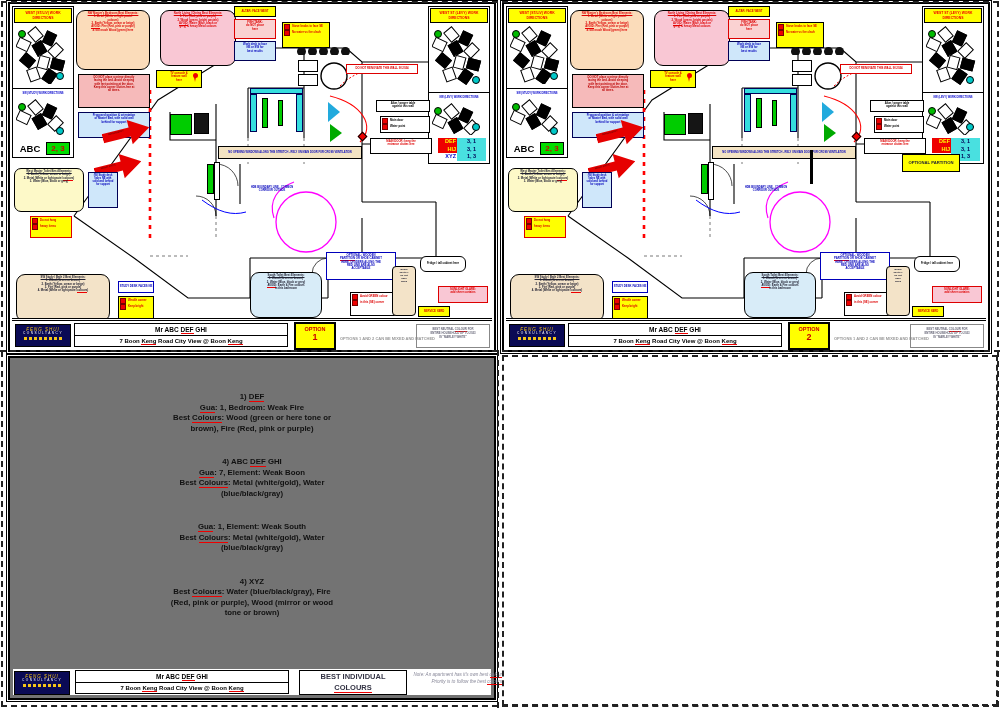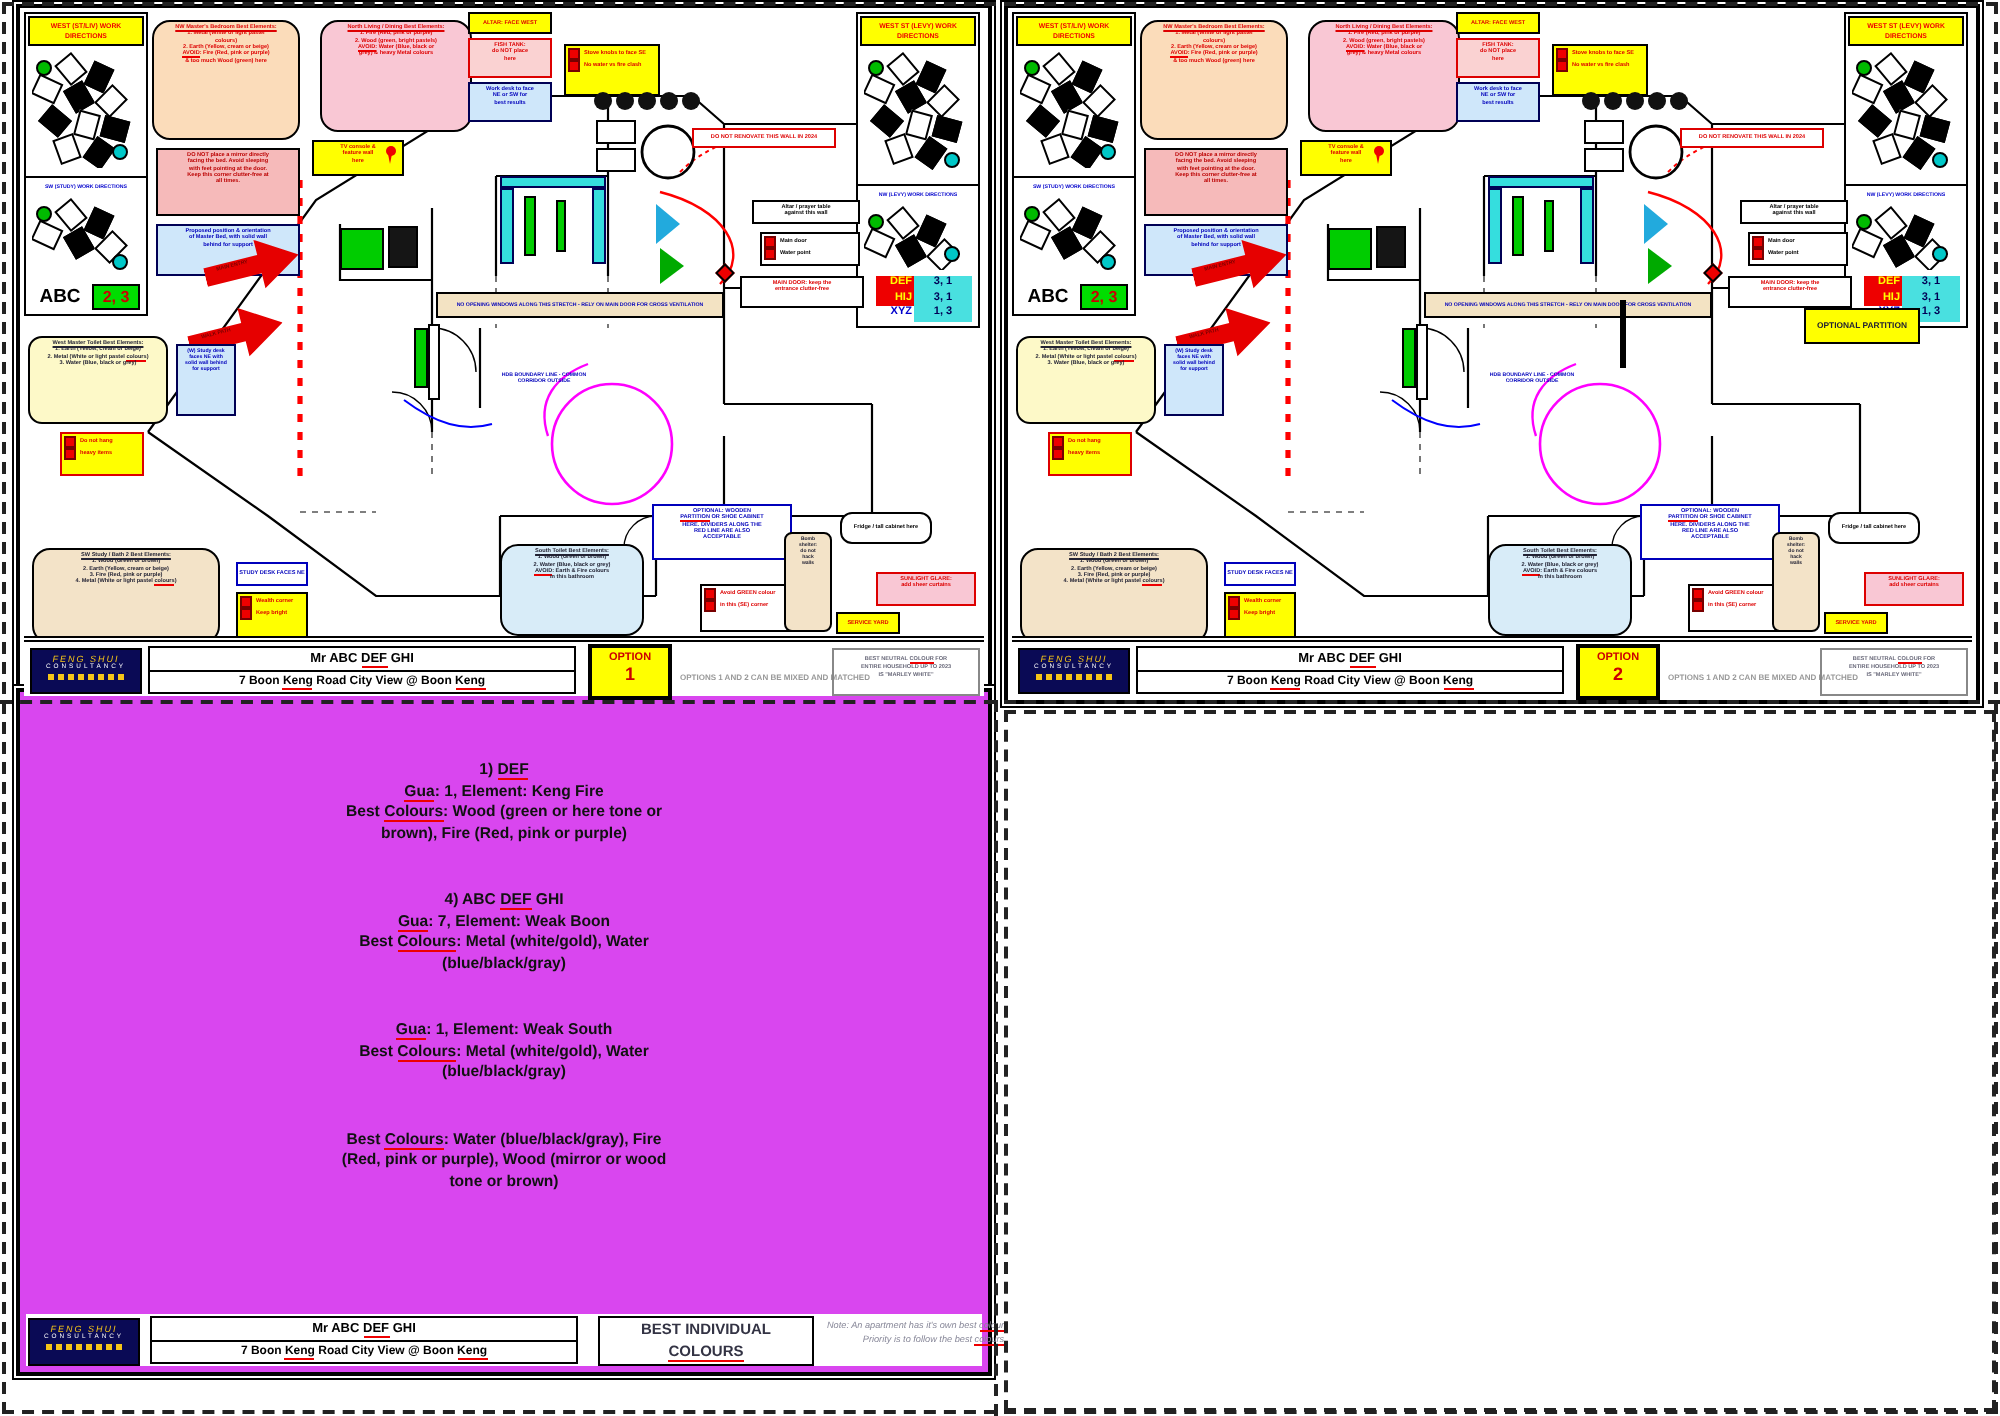--- a/index.html
+++ b/index.html
@@ -2,21 +2,21 @@
 <html><head>
 <meta charset="utf-8">
 <style>
   html,body{margin:0;padding:0;background:#e8e8e8;font-family:"Liberation Sans",sans-serif;}
   .sheet{position:relative;width:1000px;height:708px;background:#fff;overflow:hidden;}
   .sheet::after{content:"";position:absolute;inset:1px;border:2px dashed #222;pointer-events:none;}
   .dash-h{position:absolute;left:0;top:350px;width:1000px;border-top:2px dashed #222;}
   .dash-v{position:absolute;left:497px;top:350px;height:358px;border-left:2px dashed #222;}
   .dash-box{position:absolute;left:502px;top:355px;width:492px;height:347px;border:2px dashed #222;background:#fff;}
   .panel{position:absolute;width:484px;height:346px;background:#fff;border:2px solid #000;box-shadow:0 0 0 1px #fff,0 0 0 2px #000;}
-  .bpanel{position:absolute;left:8px;top:344px;width:484px;height:340px;background:#d946ef;border:2px solid #000;box-shadow:0 0 0 1px #fff,0 0 0 2px #000;}
+  .bpanel{position:absolute;left:8px;top:356px;width:484px;height:340px;background:#737373;border:2px solid #000;box-shadow:0 0 0 1px #fff,0 0 0 2px #000;}
   svg.plan{position:absolute;left:0;top:0;z-index:1;}
   .boxes{position:absolute;inset:0;z-index:2;}
   .bx{position:absolute;border:1px solid #000;box-sizing:border-box;overflow:hidden;line-height:1.2;font-weight:bold;text-align:center;display:flex;align-items:center;justify-content:center;background:transparent;}
   .bx.flow{display:block;padding:1px 1px;}
   .bx.nb{border:none;}
   .bt{font-weight:bold;text-decoration:underline;}
   .bl{}
   .rul{border-bottom:1px solid #e00;}
   .hatchsoft{background-image:repeating-linear-gradient(45deg,rgba(120,90,30,.35) 0 1px,transparent 1px 5px);}
   .hatchwall{background-image:repeating-linear-gradient(45deg,#000 0 1.5px,#fff 1.5px 4.5px);}
@@ -640,36 +640,37 @@
           <div><span>ENTIRE HOUSEHOLD UP TO 2023</span></div>
           <div><span>IS "MARLEY WHITE"</span></div>
         </div>
       </div>
     </div>
 
   <div class="bpanel" id="panel3">
     <div class="sections" id="sections">
         <div class="sec">
           <div class="st"><span>1) </span><span class="rul">DEF</span></div>
-          <div><span class="rul">Gua</span><span>: 1, Element: Keng Fire</span></div>
+          <div><span class="rul">Gua</span><span>: 1, Bedroom: Weak Fire</span></div>
           <div><span>Best </span><span class="rul">Colours</span><span>: Wood (green or here tone or</span></div>
           <div><span>brown), Fire (Red, pink or purple)</span></div>
         </div>
         <div class="sec">
           <div class="st"><span>4) ABC </span><span class="rul">DEF</span><span> GHI</span></div>
           <div><span class="rul">Gua</span><span>: 7, Element: Weak Boon</span></div>
           <div><span>Best </span><span class="rul">Colours</span><span>: Metal (white/gold), Water</span></div>
           <div><span>(blue/black/gray)</span></div>
         </div>
         <div class="sec">
           <div><span class="rul">Gua</span><span>: 1, Element: Weak South</span></div>
           <div><span>Best </span><span class="rul">Colours</span><span>: Metal (white/gold), Water</span></div>
           <div><span>(blue/black/gray)</span></div>
         </div>
         <div class="sec">
+          <div class="st"><span>4) XYZ</span></div>
           <div><span>Best </span><span class="rul">Colours</span><span>: Water (blue/black/gray), Fire</span></div>
           <div><span>(Red, pink or purple), Wood (mirror or wood</span></div>
           <div><span>tone or brown)</span></div>
         </div>
       </div>
     <div class="bfoot" id="bfoot">
         <div class="logo" style="left: 1px; top: 2px; width: 54px; height: 22px;">
           <span class="larc">FENG SHUI</span>
           <span class="lcn">CONSULTANCY</span>
           <span class="lbar"></span>

